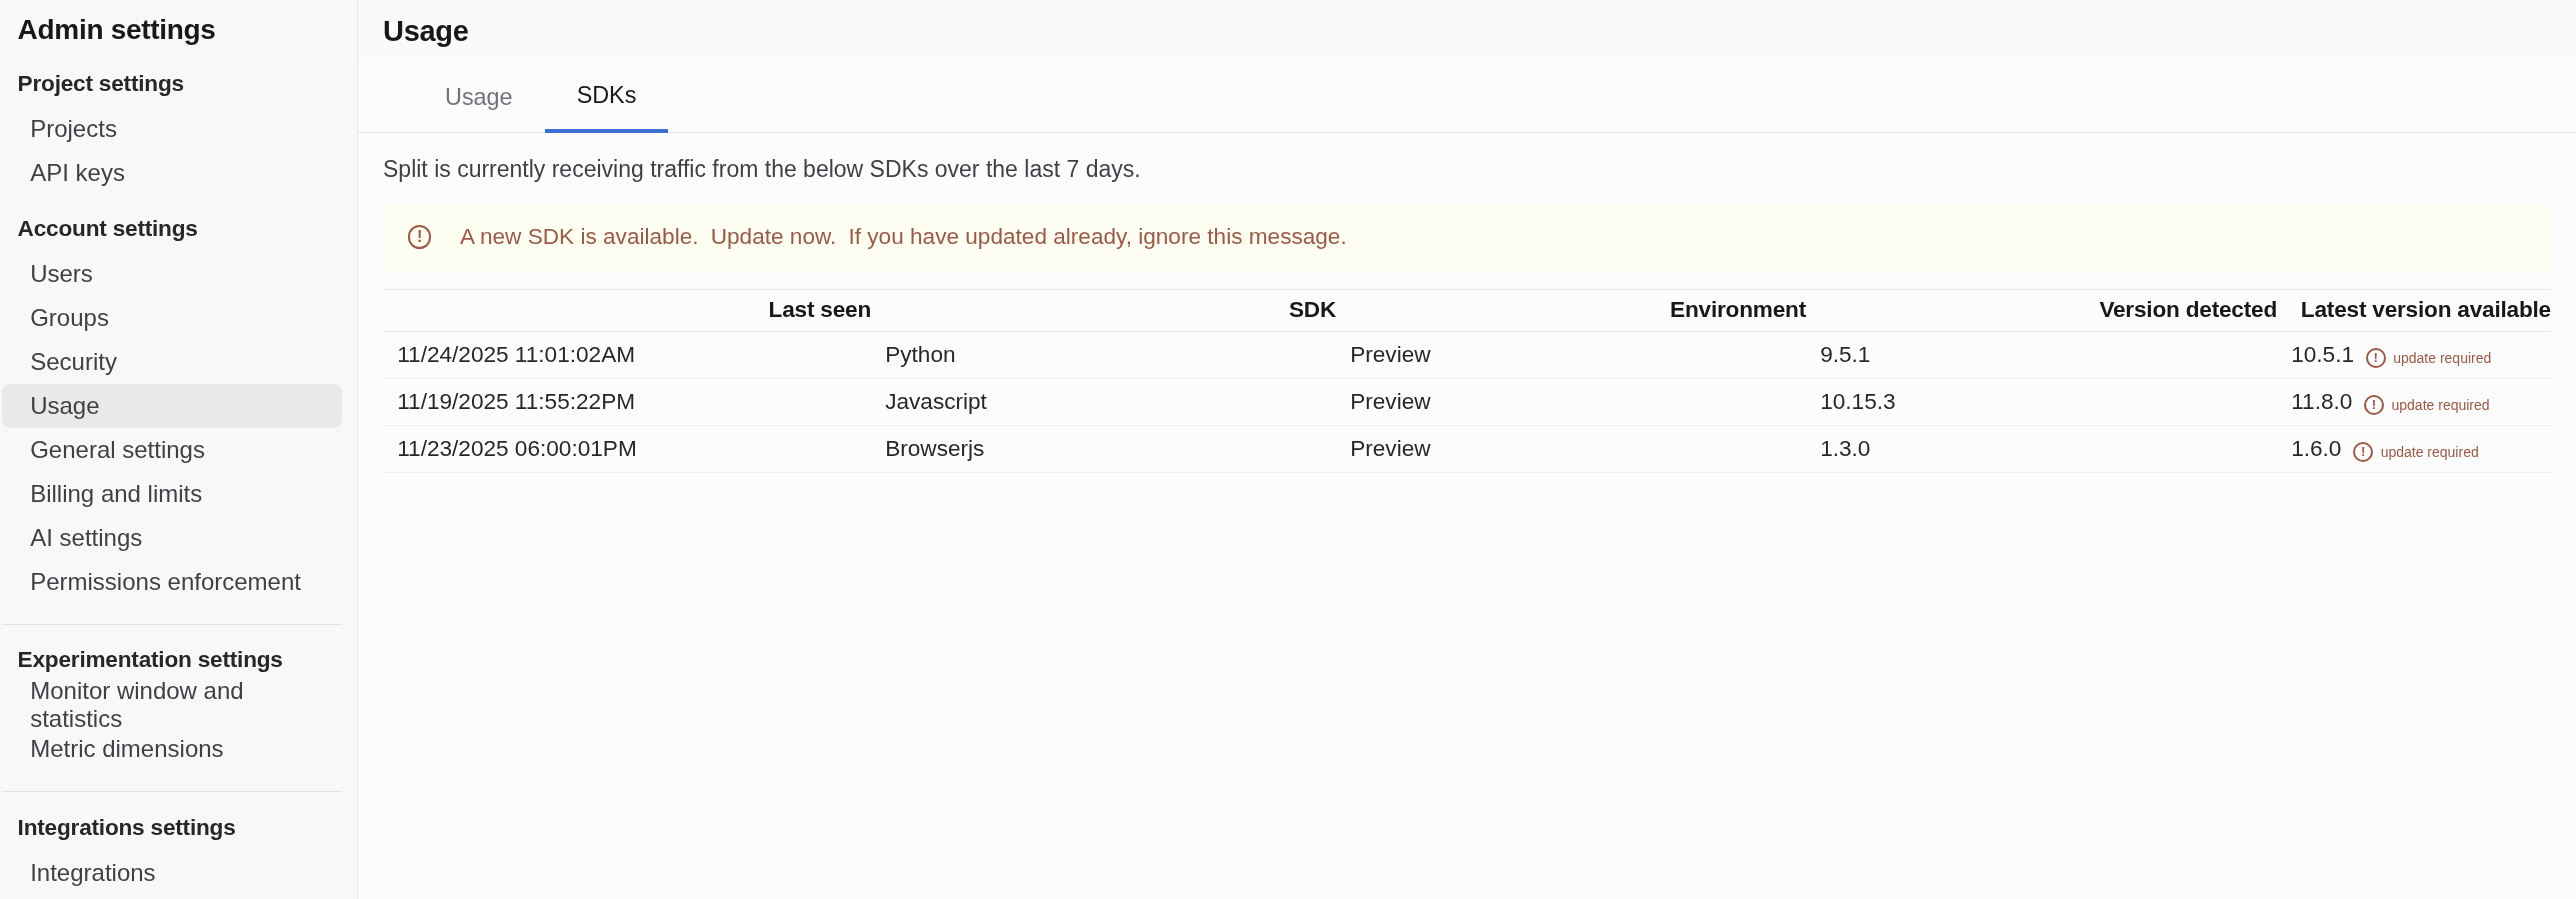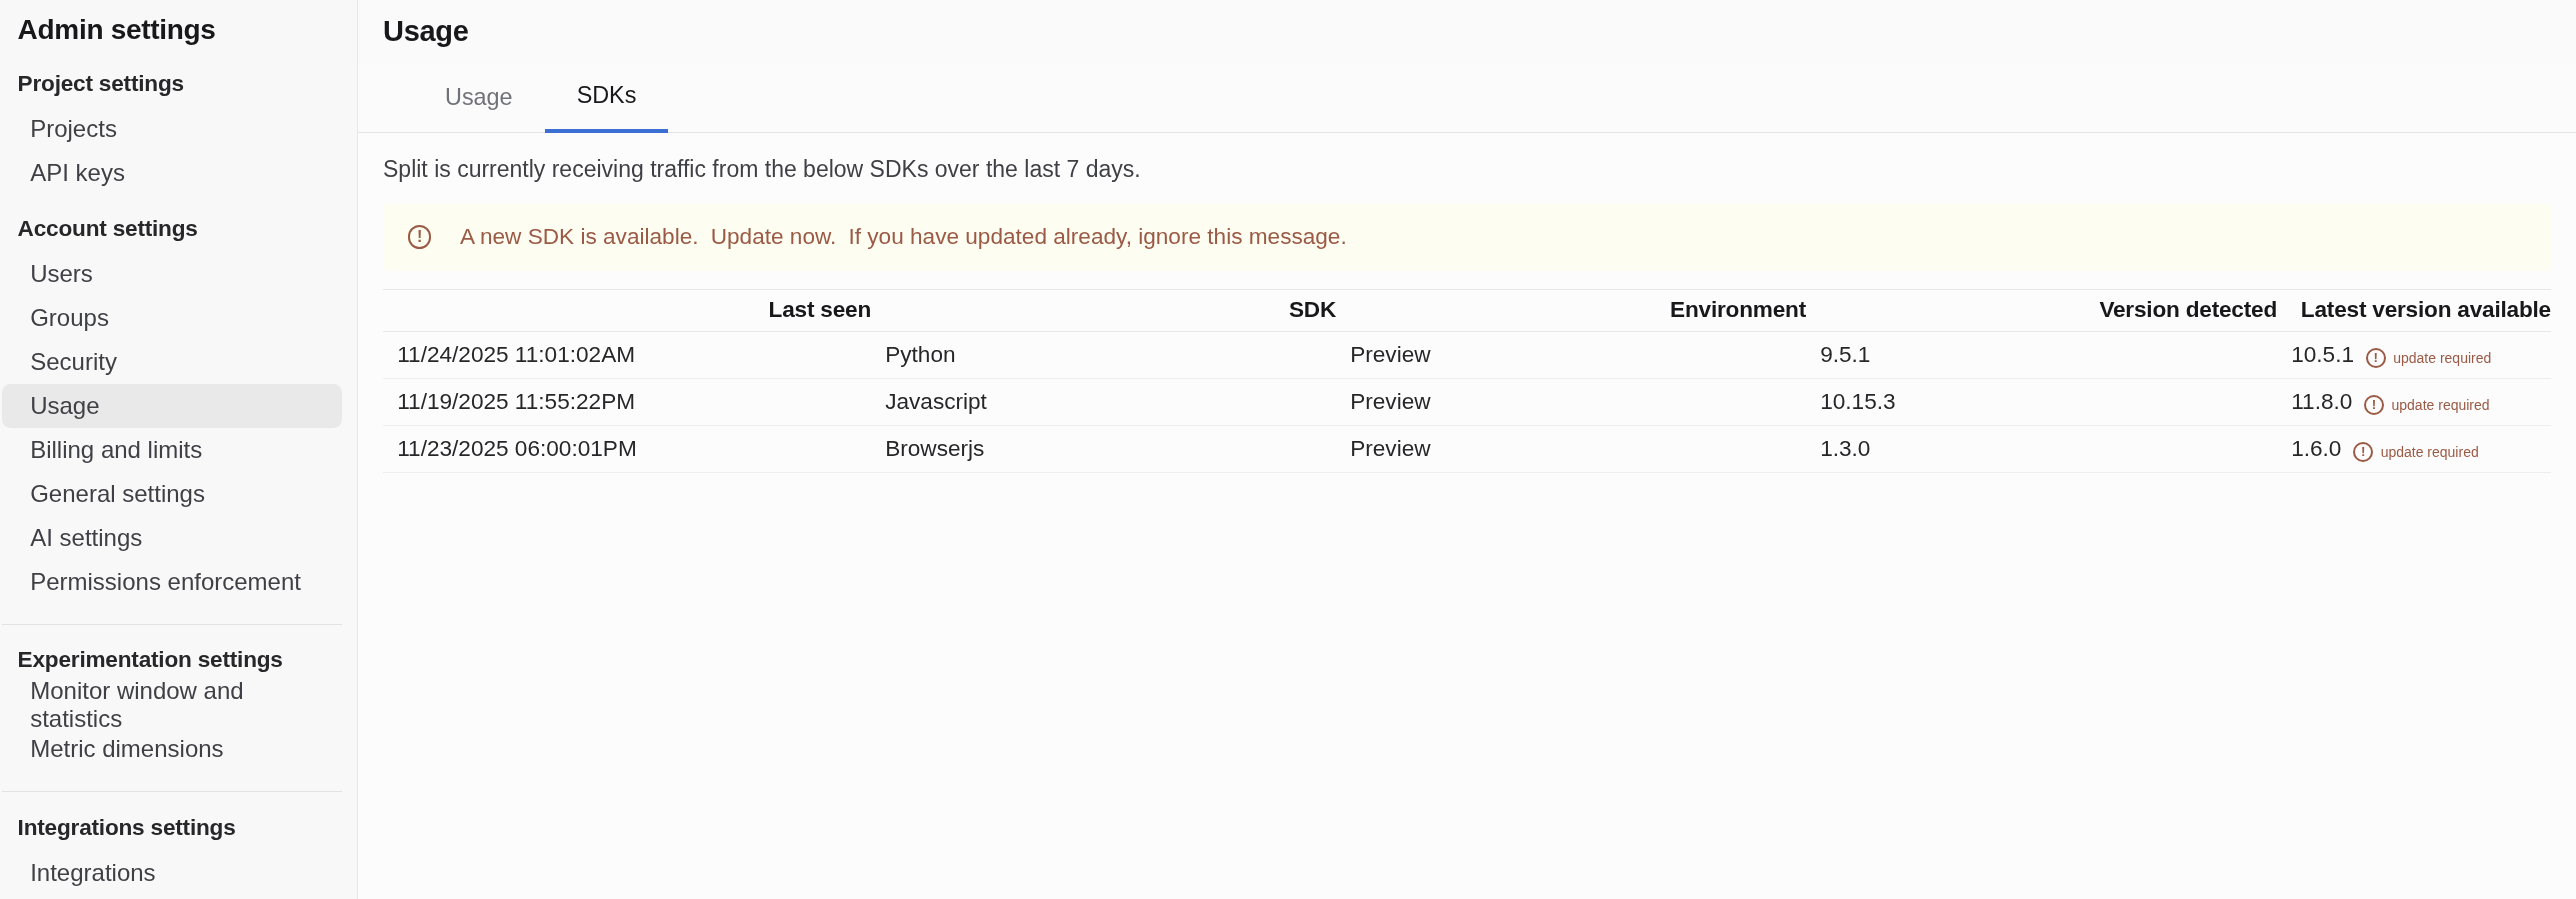--- a/index.html
+++ b/index.html
@@ -132,22 +132,22 @@
       <div class="nav-item">Projects</div>
       <div class="nav-item">API keys</div>
     </div>
 
     <div class="group">
       <div class="section-label tight">Account settings</div>
       <div class="nav-item">Users</div>
       <div class="nav-item">Groups</div>
       <div class="nav-item">Security</div>
       <div class="nav-item selected">Usage</div>
+      <div class="nav-item">General settings</div>
       <div class="nav-item">Billing and limits</div>
-      <div class="nav-item">General settings</div>
       <div class="nav-item">AI settings</div>
       <div class="nav-item">Permissions enforcement</div>
     </div>
 
     <hr class="sidebar-divider">
 
     <div class="group divided">
       <div class="section-label">Experimentation settings</div>
       <div class="nav-item">Monitor window and statistics</div>
       <div class="nav-item">Metric dimensions</div>

